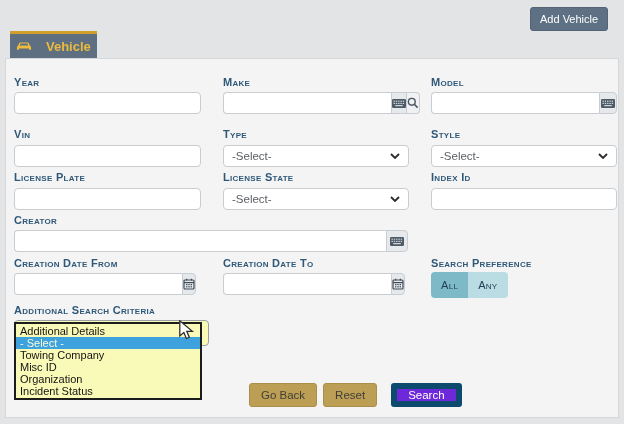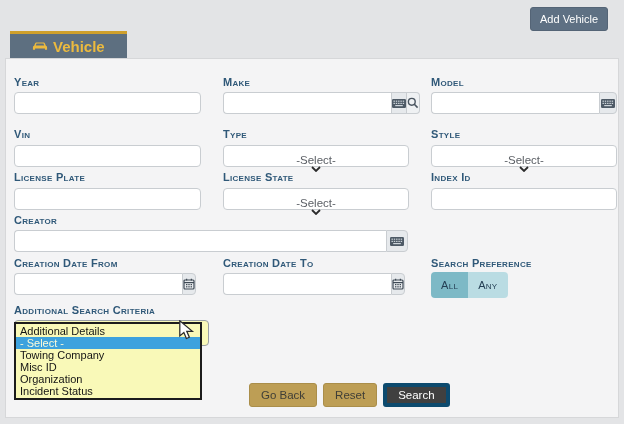--- a/index.html
+++ b/index.html
@@ -6,43 +6,43 @@
   .screen{position:relative;width:624px;height:424px;background:#e3e4e6;
     font-family:"Liberation Sans",sans-serif;overflow:hidden;}
 
   
   .add-vehicle{position:absolute;top:7px;left:530px;height:24px;padding:0 9px;
     background:#5e7083;color:#fff;border:1px solid #54twenty;border:1px solid #546476;
     border-radius:3px;font-size:11px;font-family:"Liberation Sans",sans-serif;cursor:pointer;}
 
   
   .tab{position:absolute;top:31px;left:10px;height:24px;background:#5d6f80;
-    border-top:3px solid #cfa02c;color:#ecba3e;font-size:15px;font-weight:bold;
-    display:flex;align-items:center;gap:5px;padding:0 22px;cursor:pointer;}
+    border-top:3px solid #cfa02c;color:#ecba3e;font-size:13px;font-weight:bold;
+    display:flex;align-items:center;gap:14px;padding:0 6px;cursor:pointer;}
 
   
   .panel{position:absolute;top:58px;left:5px;width:612px;height:358px;
     background:#f4f4f5;border:1px solid #d6d7d9;}
 
   .lbl{position:absolute;font-size:11px;font-weight:bold;color:#2f5878;
     font-variant:small-caps;letter-spacing:.3px;white-space:nowrap;}
 
   .inp{height:22px;background:#fff;border:1px solid #c9cdd1;border-radius:4px;
     box-sizing:border-box;font-size:12px;padding:0 6px;outline:none;width:100%;}
   .group{position:absolute;display:flex;align-items:stretch;height:22px;}
   .group .inp{flex:1;border-radius:4px 0 0 4px;border-right:none;width:auto;}
   .addon{width:22px;box-sizing:border-box;background:#e6e9ec;border:1px solid #c9cdd1;
     display:flex;align-items:center;justify-content:center;cursor:pointer;padding:0;}
   .addon.light{background:#eff1f3;border-left:none;}
   .addon.last{border-radius:0 4px 4px 0;}
   .addon + .addon{border-left:none;}
 
   .sel{position:absolute;height:22px;box-sizing:border-box;background:#fff;
     border:1px solid #c9cdd1;border-radius:4px;display:flex;align-items:center;
-    justify-content:space-between;padding:8px 8px;font-size:11.5px;color:#5c6066;cursor:pointer;flex-direction:column;}
+    justify-content:space-between;padding:1px 8px;font-size:11.5px;color:#5c6066;cursor:pointer;}
 
   
   .pref{position:absolute;display:flex;border-radius:4px;overflow:hidden;}
   .pref .seg{height:26px;display:flex;align-items:center;padding:0 10px;
     font-size:11px;font-weight:normal;color:#243f54;font-variant:small-caps;
     letter-spacing:.3px;cursor:pointer;}
   .pref .seg.on{background:#7db9c6;}
   .pref .seg.off{background:#badce3;}
 
   
@@ -52,21 +52,21 @@
     background:#f9f9b8;border:2px solid #1c1c1c;padding:1px 0;cursor:pointer;}
   .opt{height:12px;line-height:12px;font-size:11px;color:#141414;padding:0 4px;
     white-space:nowrap;overflow:hidden;}
   .opt.hl{background:#3da2de;color:#fbfbda;}
 
   
   .footer{position:absolute;left:243px;top:324px;display:flex;gap:6px;}
   .btn{height:24px;padding:0 11px;border-radius:3px;font-size:11.5px;cursor:pointer;
     font-family:"Liberation Sans",sans-serif;}
   .btn.gold{background:#bd9e55;border:1px solid #aa8e4a;color:#3f3e37;}
-  .btn.slate{background:#404040;border:4px solid #0c4a6e;color:#fff;}
+  .btn.slate{background:#6d28d9;border:6px solid #0c4a6e;color:#fff;margin-left:8px;}
 
   .cursor{position:absolute;left:172px;top:261px;pointer-events:none;}
   svg{display:block;}
 </style>
 </head>
 <body>
 
 <div class="screen">
 
   <button class="add-vehicle">Add Vehicle</button>

